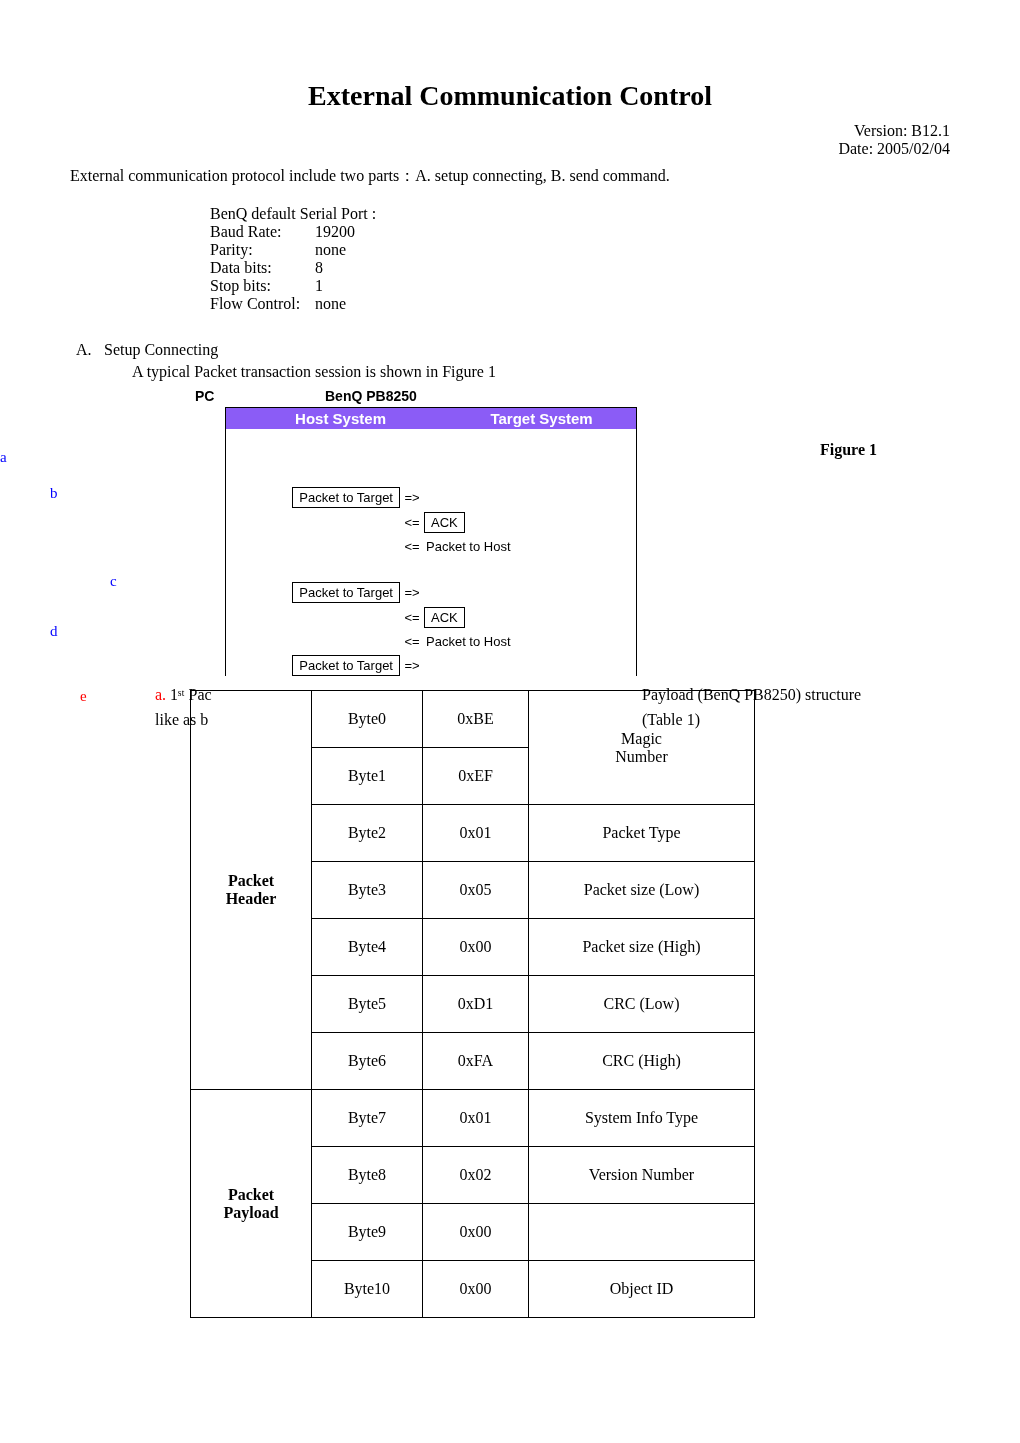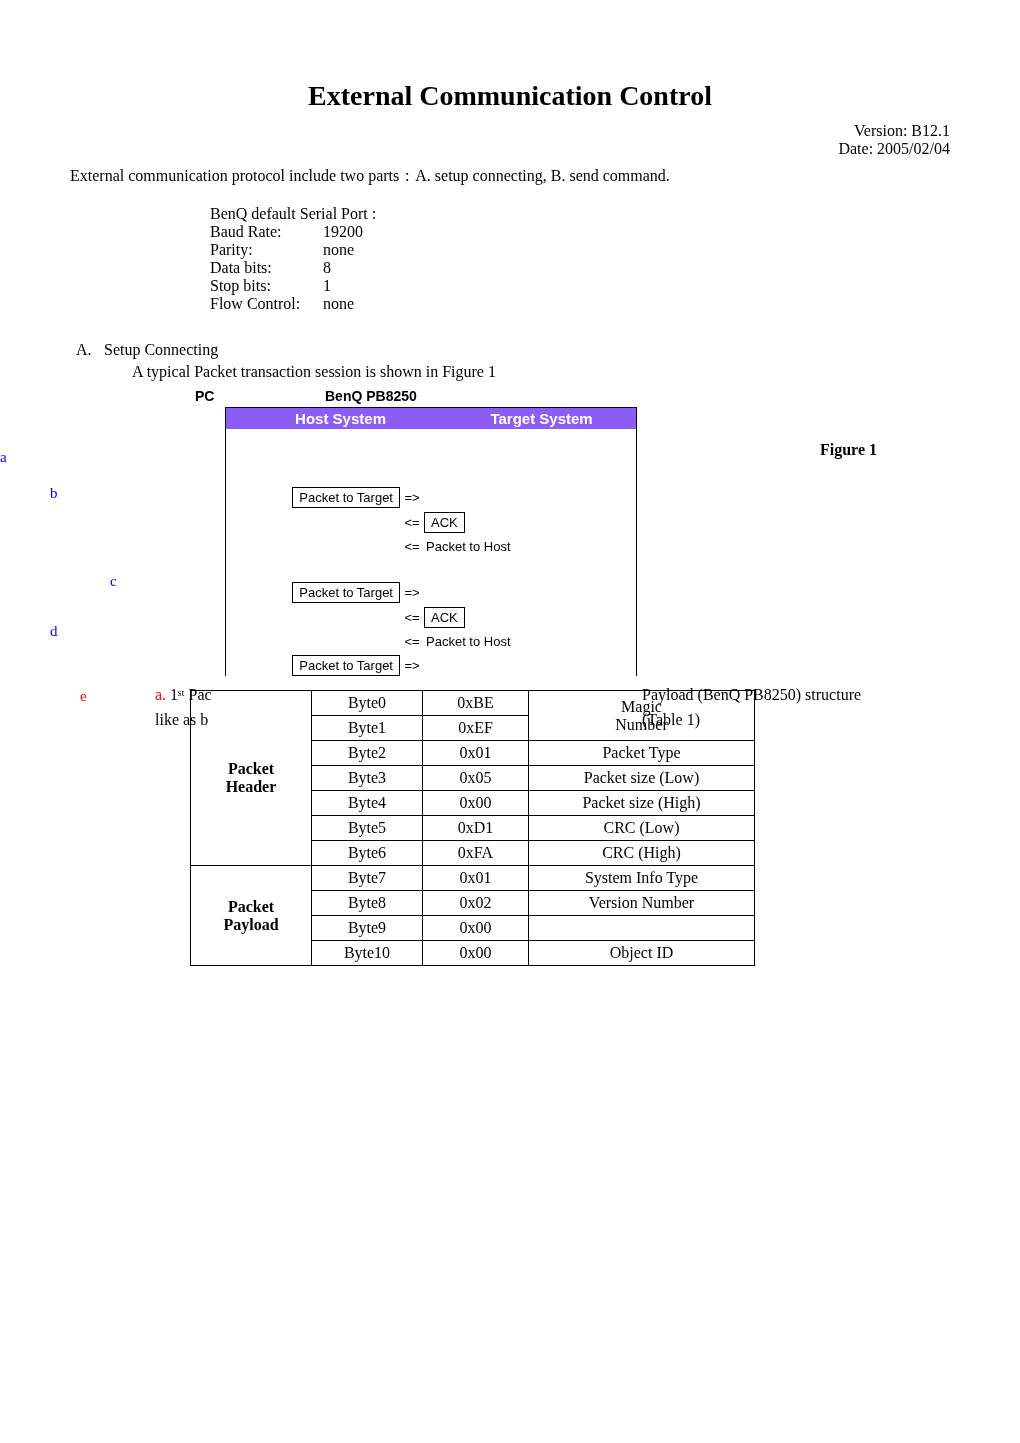--- a/index.html
+++ b/index.html
@@ -23,21 +23,20 @@
     }
     .intro {
       margin: 8px 0 18px 0;
     }
     .serial-block {
       margin-left: 140px;
       margin-bottom: 28px;
     }
     .serial-row {
       display: flex;
-      gap: 8px;
     }
     .serial-label {
       width: 105px;
     }
     .serial-value {
     }
     .section-head {
       display: flex;
       margin-bottom: 4px;
     }
@@ -154,21 +153,21 @@
       margin-top: 0px;
       width: 565px;
       position: relative;
     }
     table.packet {
       border-collapse: collapse;
       width: 100%;
     }
     table.packet td, table.packet th {
       border: 1px solid #000;
-      padding: 3px 10px;
+      padding: 19px 10px;
       font-size: 16px;
       text-align: center;
       vertical-align: middle;
     }
     table.packet td.group {
       font-weight: bold;
       text-align: center;
       width: 100px;
     }
     table.packet td.label { width: 90px; }

